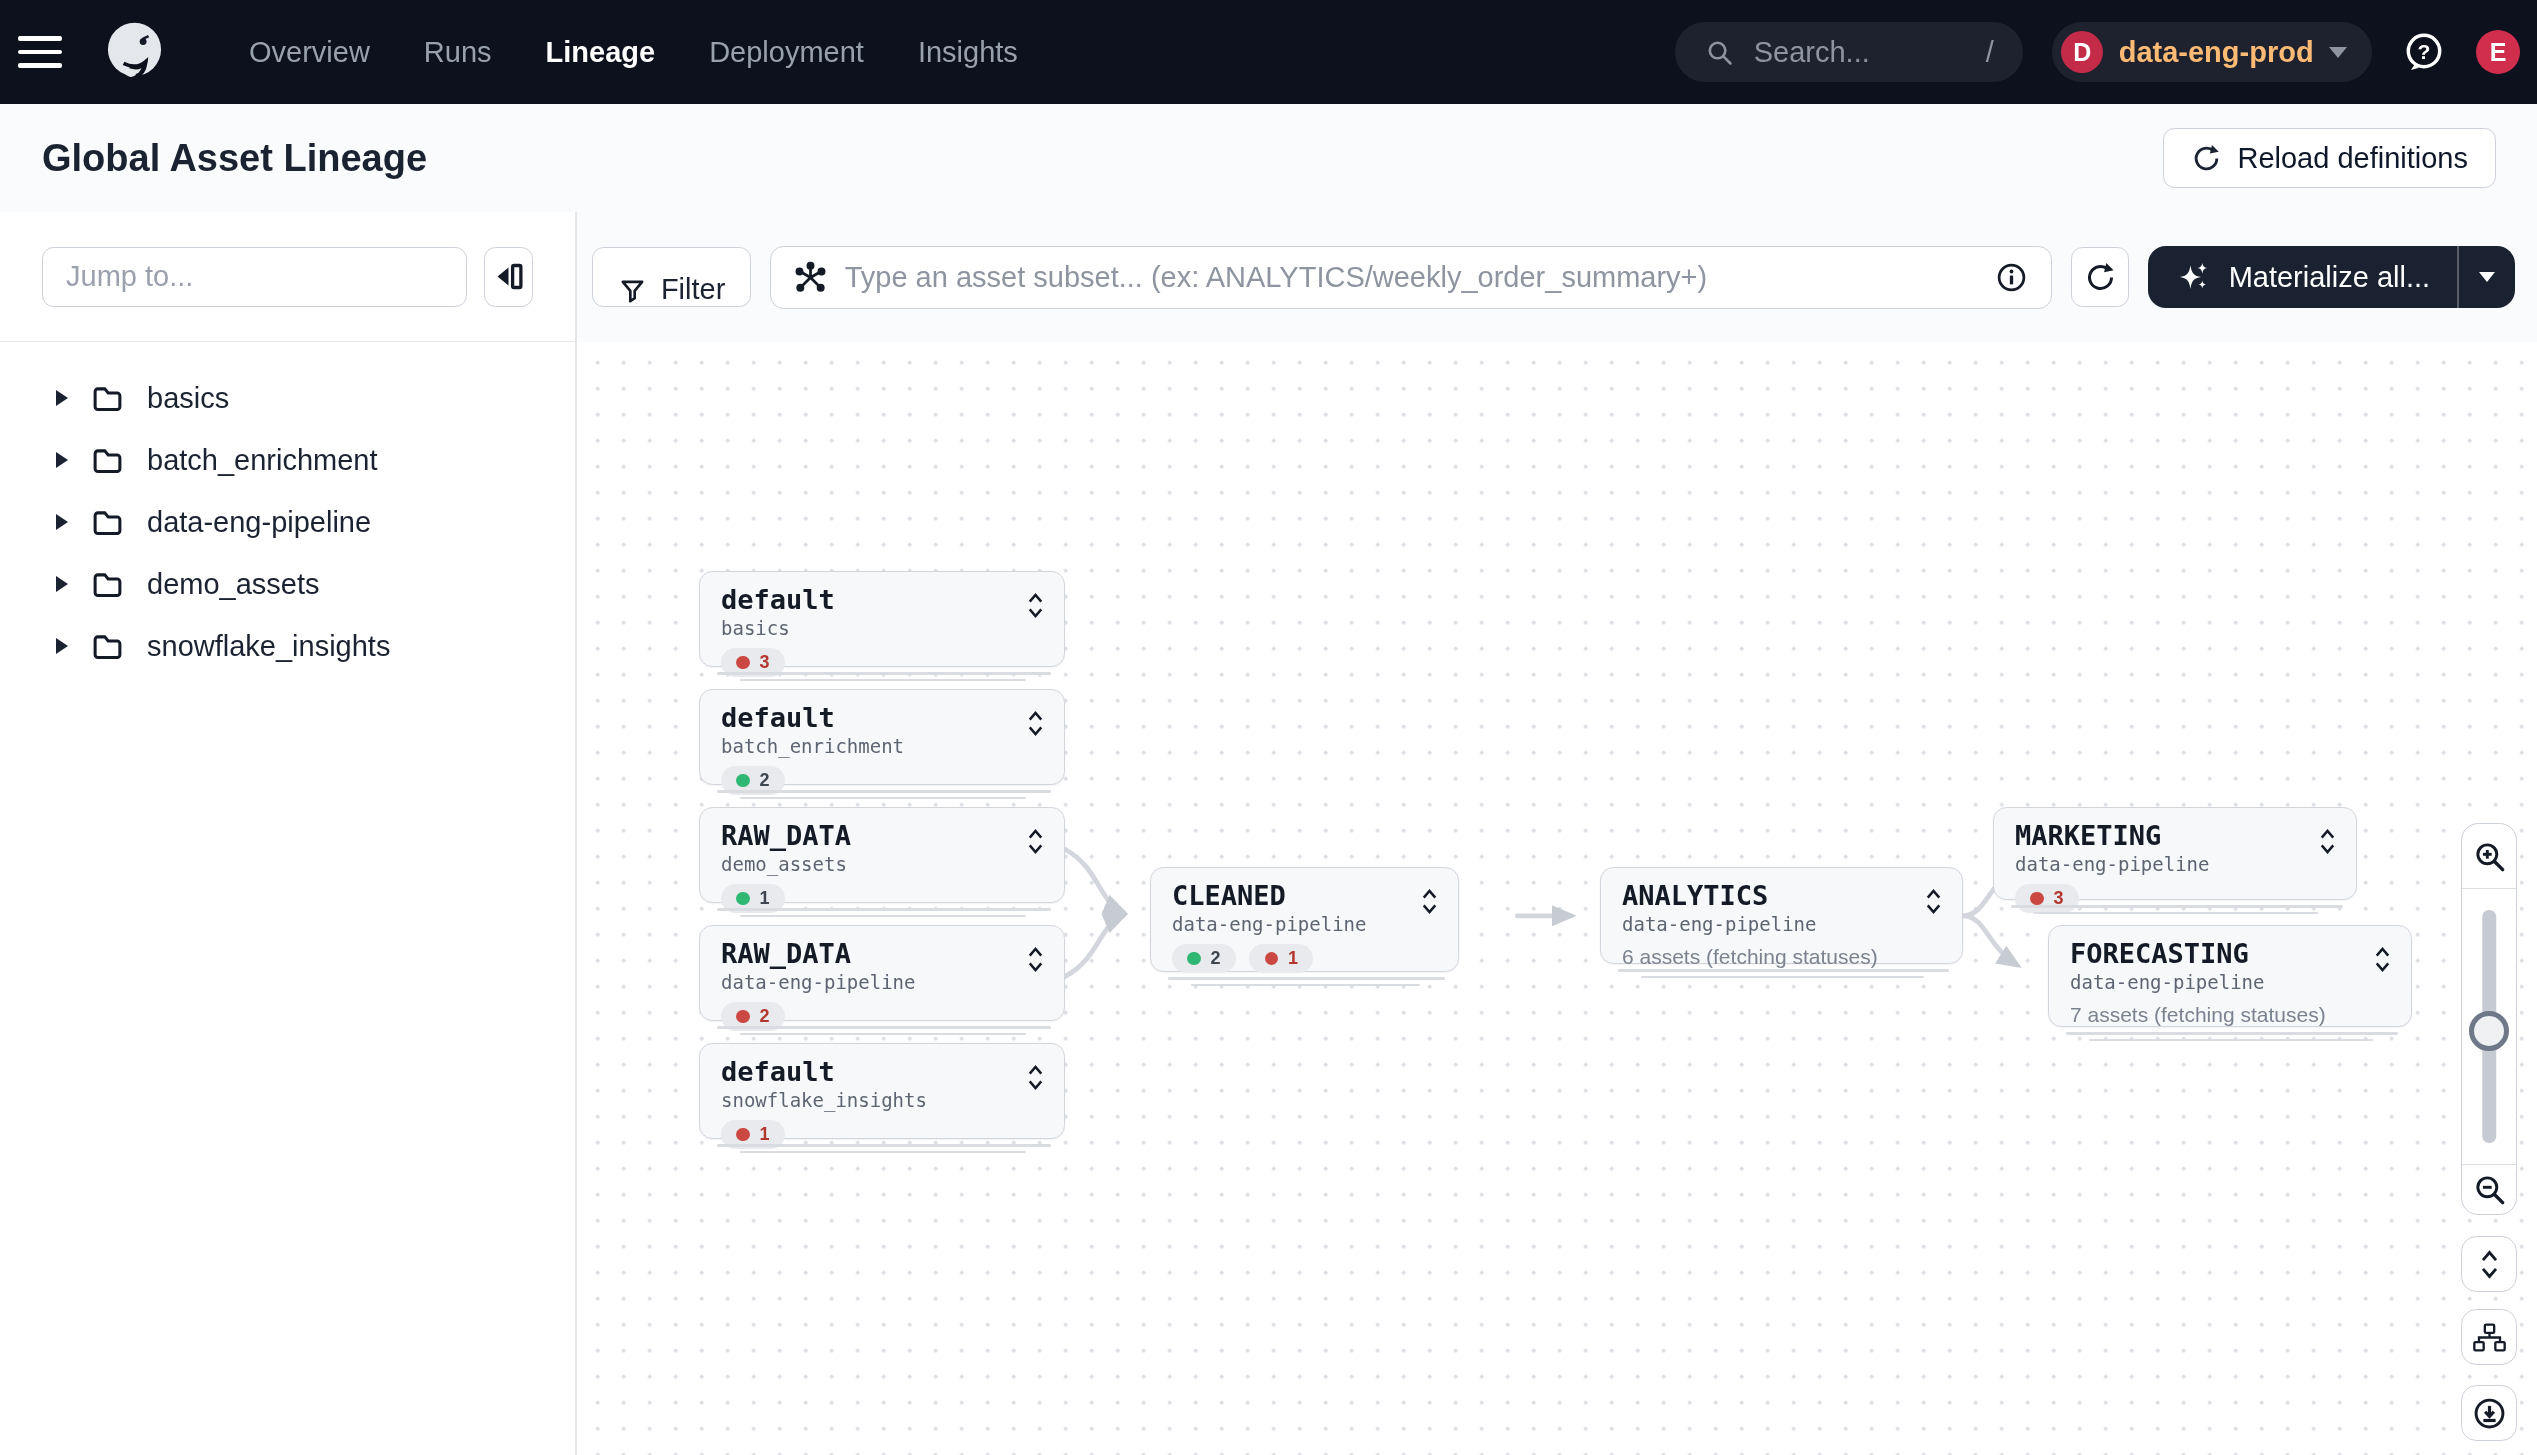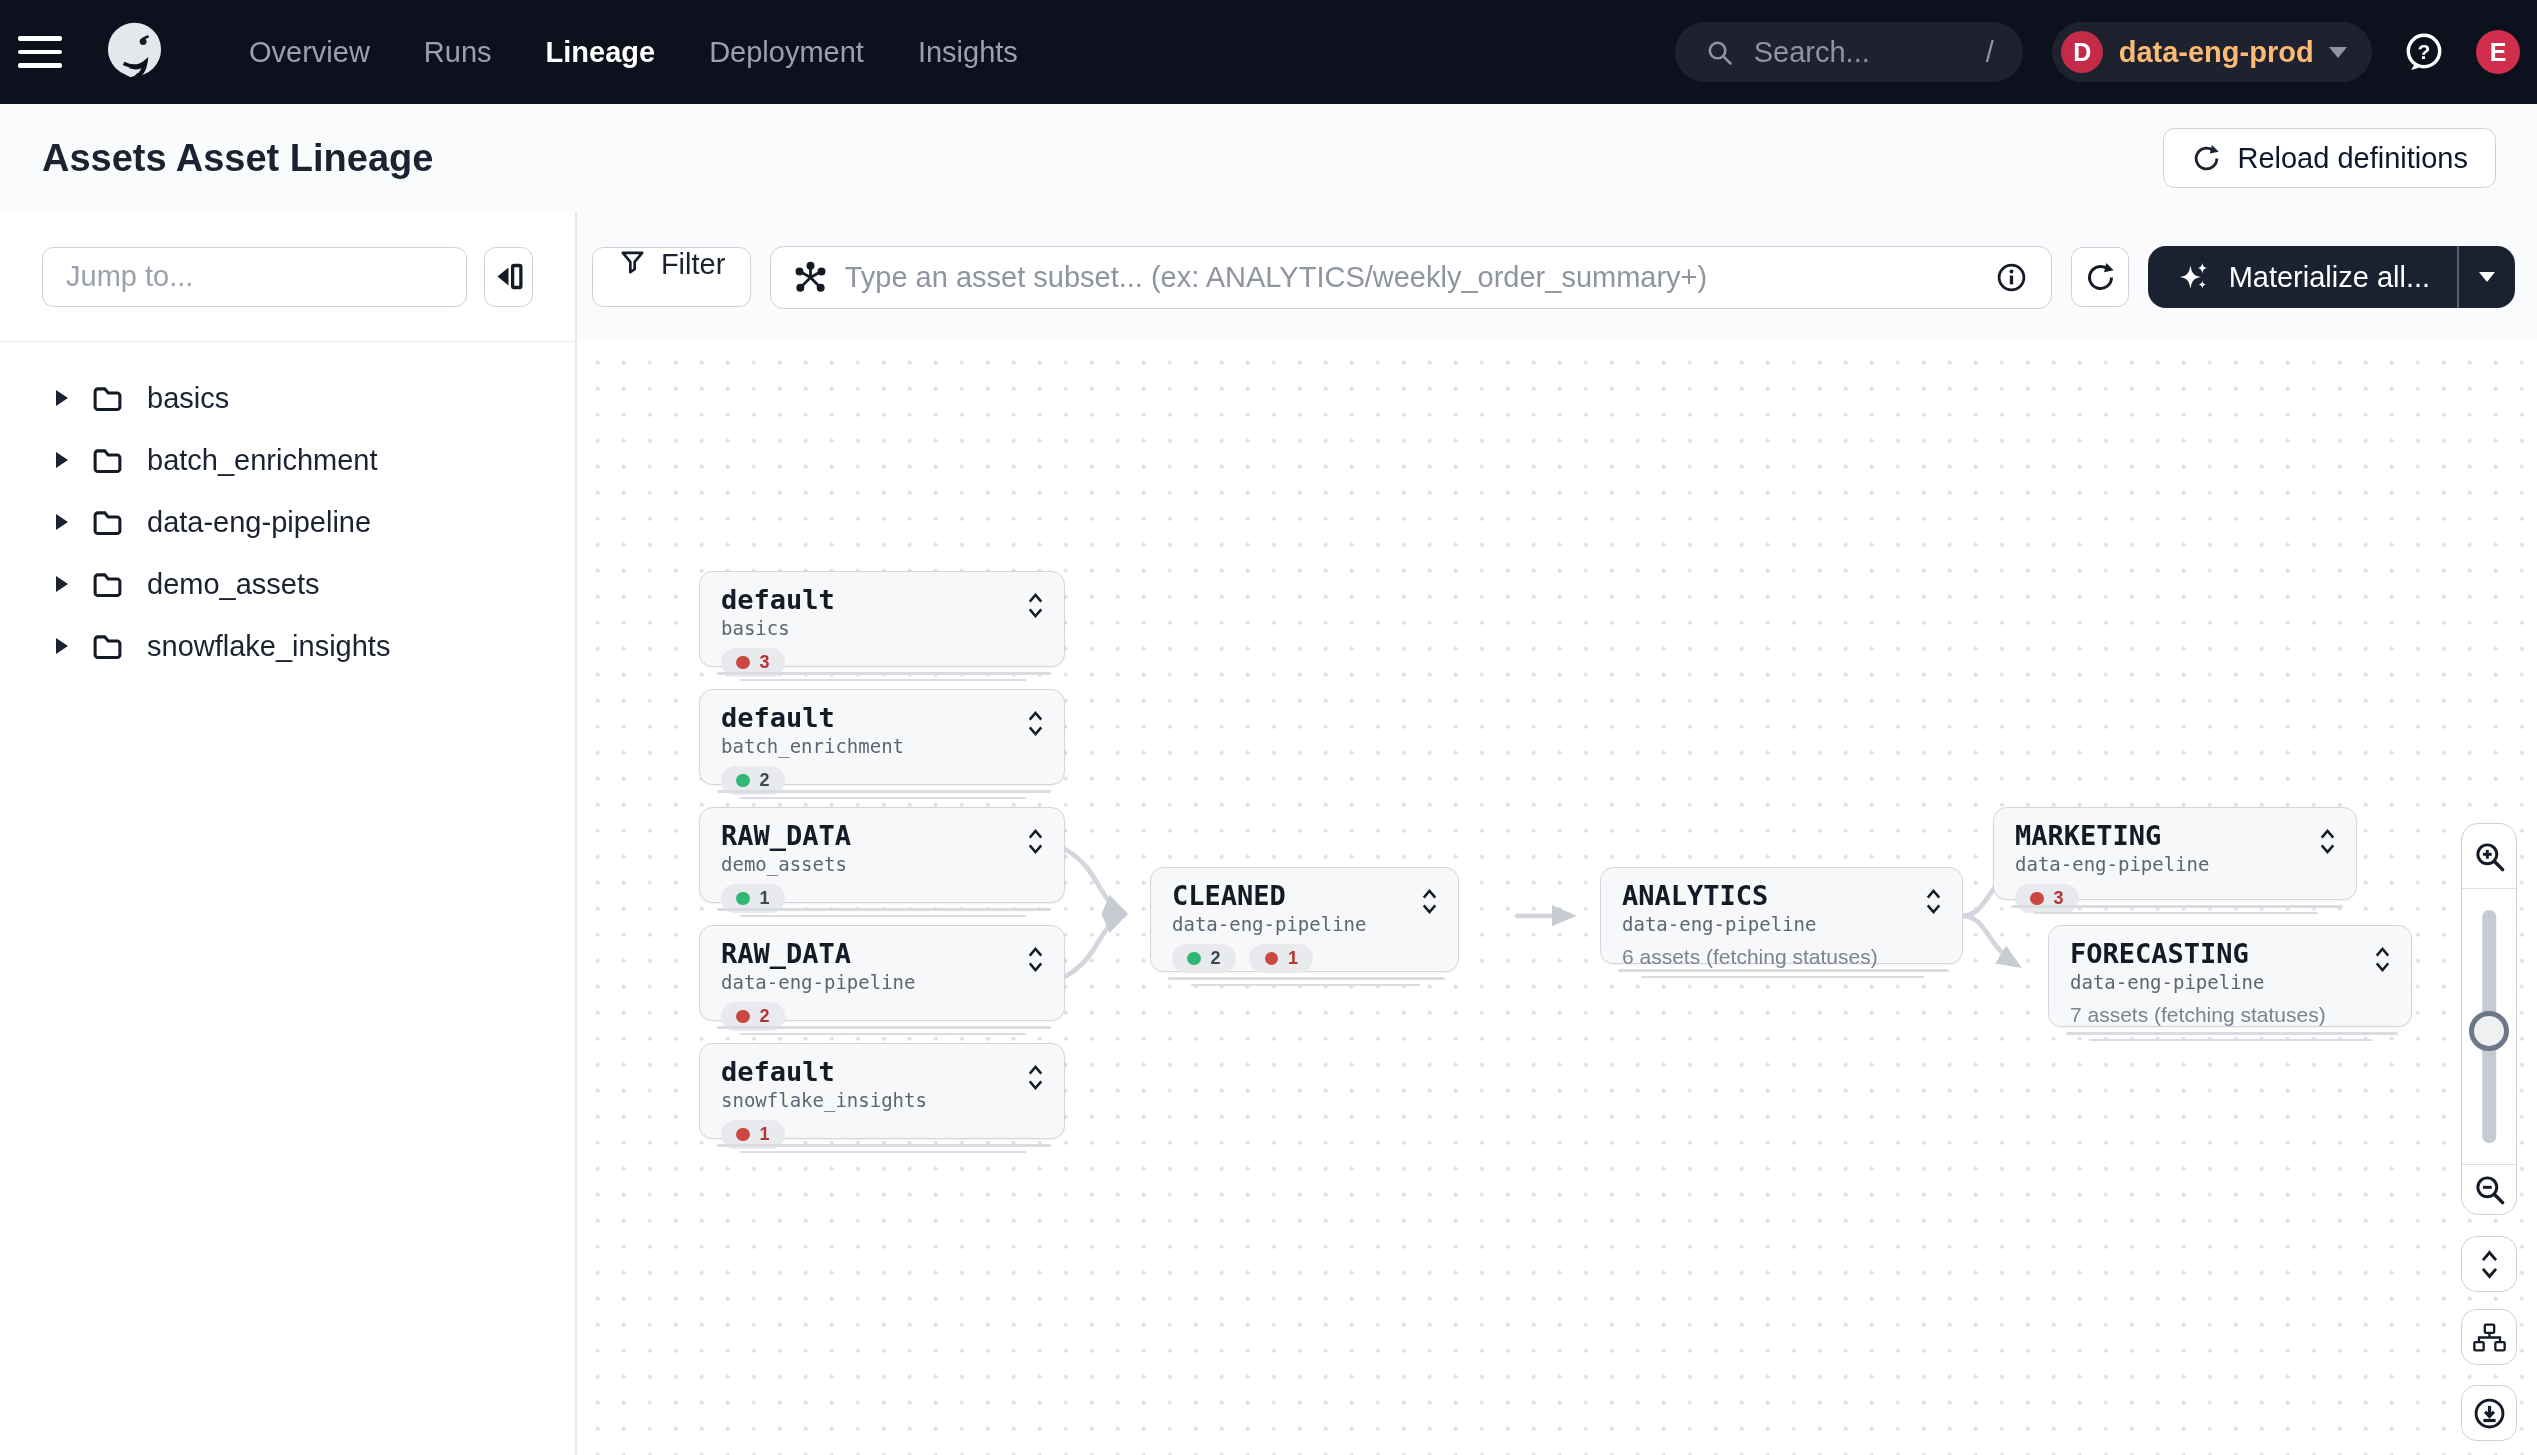--- a/index.html
+++ b/index.html
@@ -36,21 +36,21 @@
   .jump-input { flex: 1; height: 60px; border: 1.9px solid #ccd1d9; border-radius: 11.5px; padding: 0 23px; font-size: 29px; color: #1b2232; font-family: inherit; background: #fff; }
   .jump-input::placeholder { color: #9aa1ad; }
   .collapse-btn { width: 56px; height: 60px; border: 1.9px solid #ccd1d9; border-radius: 11.5px; background: #fff; display: flex; align-items: center; justify-content: center; cursor: pointer; }
   .tree { padding: 25px 0; }
   .tree-row { height: 62px; display: flex; align-items: center; gap: 23px; padding: 0 42px 0 56px; cursor: pointer; }
   .tree-caret { width: 0; height: 0; border-top: 8.7px solid transparent; border-bottom: 8.7px solid transparent; border-left: 12.5px solid #1b2232; }
   .tree-label { font-size: 29px; color: #1b2232; }
 
   .content { flex: 1; display: flex; flex-direction: column; }
   .toolbar { height: 130px; display: flex; align-items: center; gap: 19px; padding: 0 23px 0 15.4px; background: #fafbfc; }
-  .filter-btn { display: flex; align-items: flex-start; gap: 13.5px; height: 60px; padding: 0 25px; background: #fff; border: 1.9px solid #ccd1d9; border-radius: 11.5px; font-size: 29px; color: #1b2232; cursor: pointer; font-family: inherit; }
+  .filter-btn { display: flex; align-items: flex-end; gap: 13.5px; height: 60px; padding: 0 25px; background: #fff; border: 1.9px solid #ccd1d9; border-radius: 11.5px; font-size: 29px; color: #1b2232; cursor: pointer; font-family: inherit; }
   .subset-wrap { flex: 1; height: 63px; border: 1.9px solid #ccd1d9; border-radius: 13.5px; background: #fff; display: flex; align-items: center; padding: 0 23px; gap: 17.3px; }
   .subset-input { flex: 1; border: none; outline: none; font-size: 29px; color: #1b2232; font-family: inherit; background: transparent; }
   .subset-input::placeholder { color: #8e95a1; }
   .refresh-btn { width: 58px; height: 60px; border: 1.9px solid #ccd1d9; border-radius: 11.5px; background: #fff; display: flex; align-items: center; justify-content: center; cursor: pointer; }
   .materialize-btn { height: 62px; background: #1a2130; border-radius: 18px; display: flex; align-items: stretch; color: #fff; cursor: pointer; overflow: hidden; }
   .materialize-main { display: flex; align-items: center; gap: 15.4px; padding: 0 27px; font-size: 29px; }
   .materialize-divider { width: 1.9px; background: rgba(255,255,255,0.28); }
   .materialize-caret { width: 56px; display: flex; align-items: center; justify-content: center; }
   .materialize-caret .caret-down { border-top-color: #ffffff; border-left-width: 8.7px; border-right-width: 8.7px; border-top-width: 10.6px; }
 
@@ -135,21 +135,21 @@
         <path d="M7 18.6 L5.2 21.4 L9.4 20.2" fill="#ffffff"></path>
         <text x="12" y="15.6" text-anchor="middle" font-size="11" font-weight="bold" fill="#ffffff" font-family="Liberation Sans, sans-serif">?</text>
       </svg>
     </button>
 
     <div class="avatar">E</div>
   </div>
 </header>
 
 <div class="pageheader">
-  <h1 class="page-title">Assets Asset Lineage</h1>
+  <h1 class="page-title">Global Asset Lineage</h1>
   <button class="reload-btn">
     <svg class="icon" width="31" height="31" viewBox="0 0 24 24">
       <path d="M20 12 A 8 8 0 1 1 17.3 6" fill="none" stroke="#1b2232" stroke-width="2.2"></path>
       <polygon points="16.2,1.5 21.5,6.8 14.6,8.2" fill="#1b2232"></polygon>
     </svg>
     <span>Reload definitions</span>
   </button>
 </div>
 
 <div class="main">

